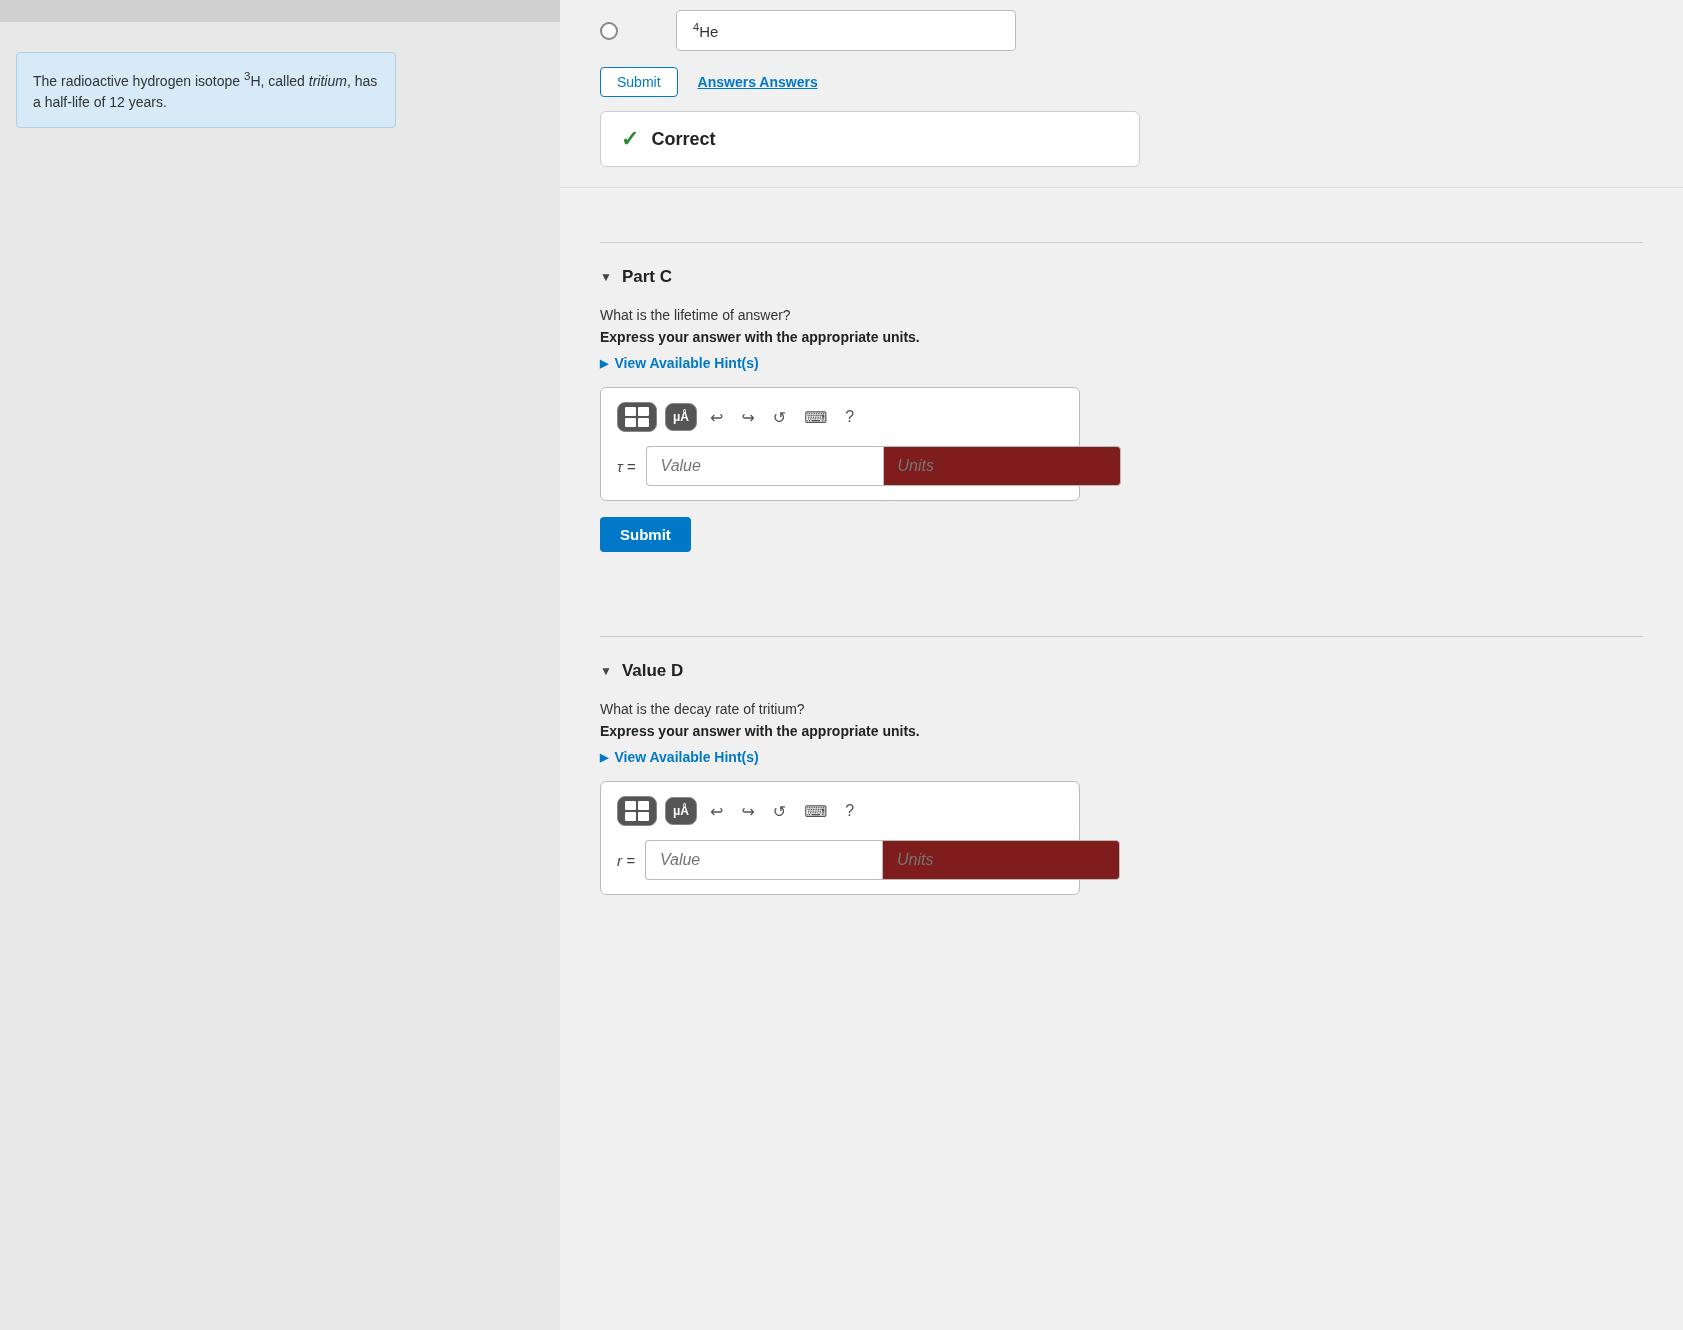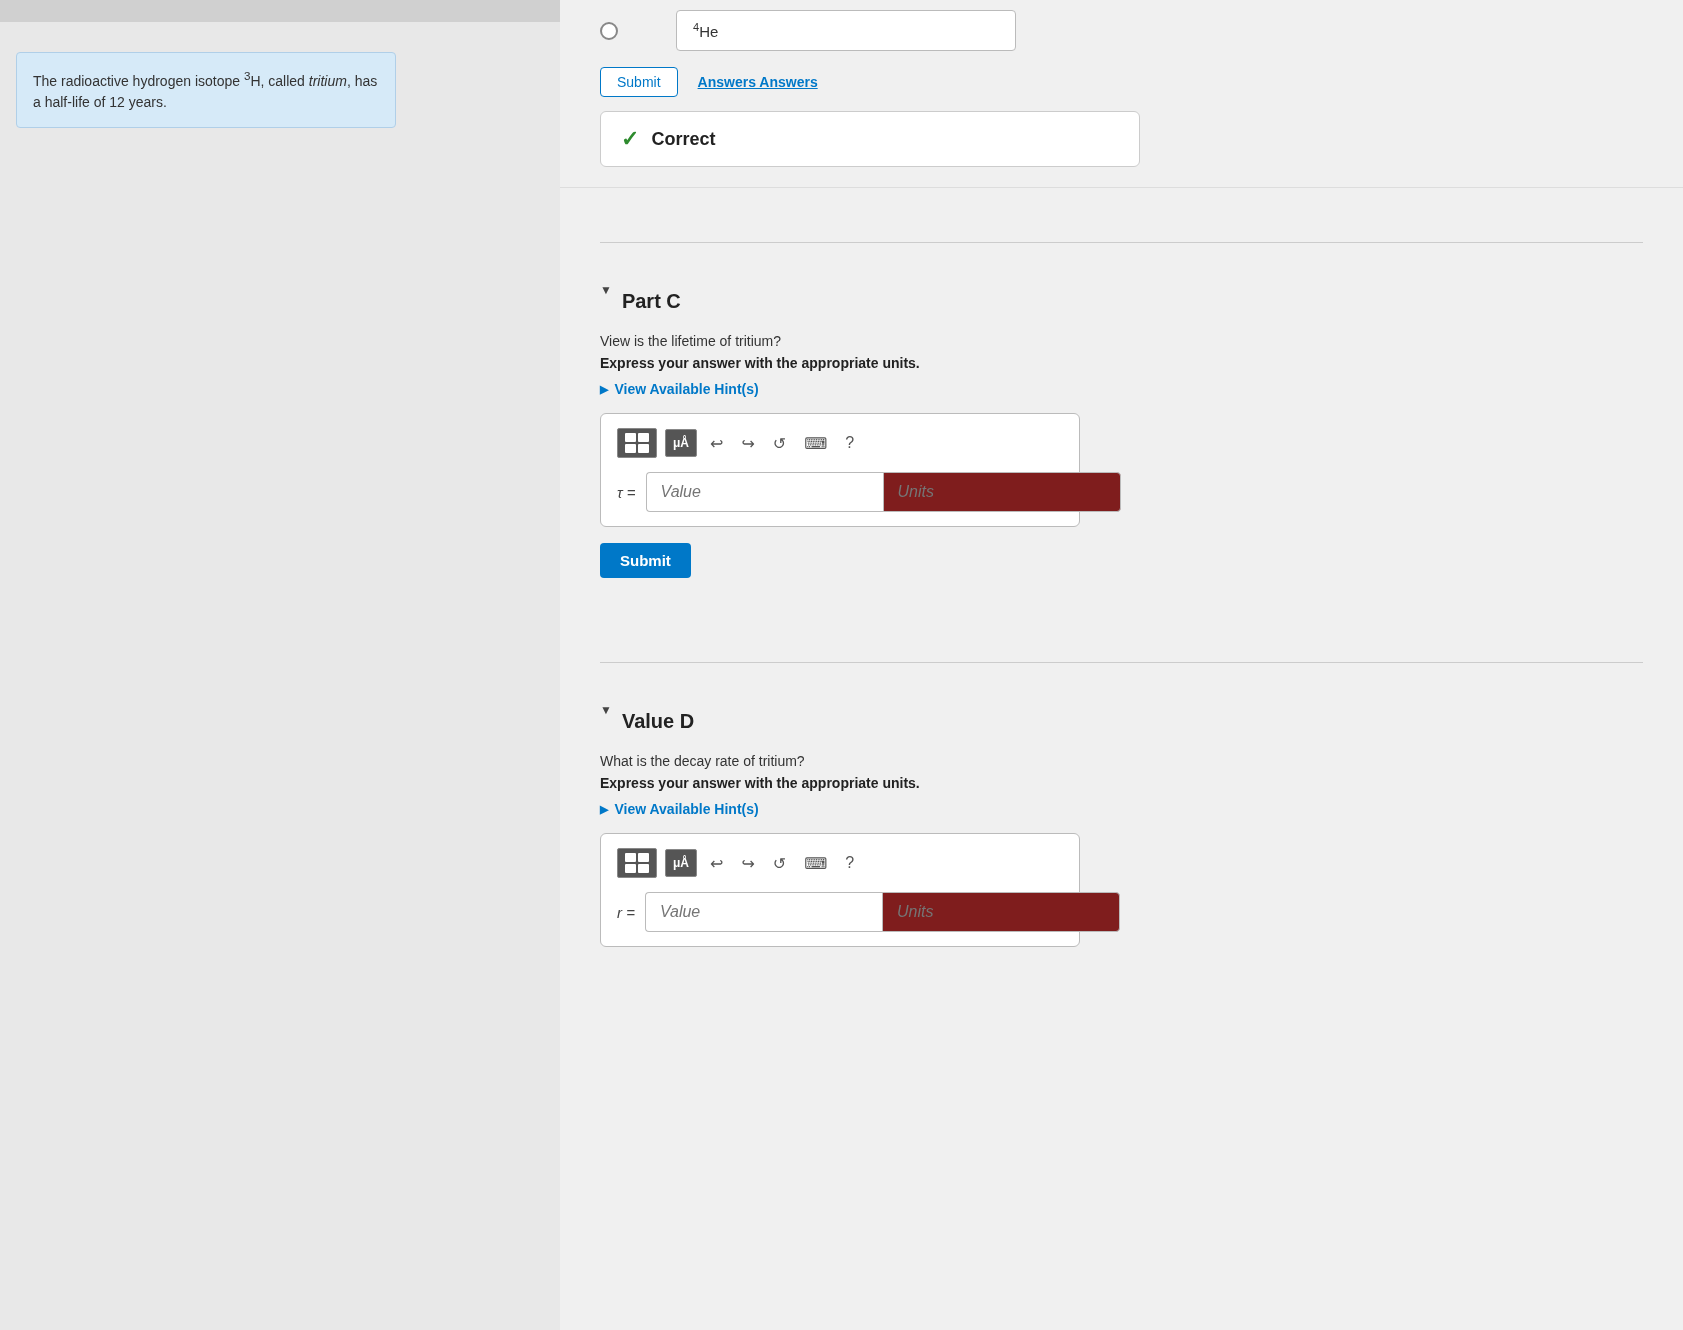--- a/index.html
+++ b/index.html
@@ -133,24 +133,23 @@
       margin-bottom: 20px;
       cursor: pointer;
     }
 
     .part-arrow {
       font-size: 12px;
       color: #444;
     }
 
     .part-title {
-      font-size: 20px;
+      font-size: 17px;
       font-weight: 700;
       color: #222;
-      margin-top: 23px;
     }
 
     .part-divider {
       border: none;
       border-top: 1px solid #ccc;
       margin: 0 0 24px 0;
     }
 
     .question-text {
       font-size: 14px;
@@ -195,21 +194,21 @@
 
     .toolbar-row {
       display: flex;
       align-items: center;
       gap: 8px;
       margin-bottom: 14px;
     }
 
     .toolbar-btn {
       border: 1px solid #888;
-      border-radius: 2px;
+      border-radius: 8px;
       background: #555;
       color: white;
       font-size: 13px;
       padding: 4px 7px;
       cursor: pointer;
       display: inline-flex;
       align-items: center;
       justify-content: center;
       min-width: 32px;
       min-height: 28px;
@@ -339,21 +338,21 @@
 
   <div class="section-gap"></div>
 
   <div class="part-section">
     <hr class="part-divider">
     <div class="part-header">
       <span class="part-arrow">▼</span>
       <span class="part-title">Part C</span>
     </div>
 
-    <p class="question-text">View is the lifetime of tritium?</p>
+    <p class="question-text">What is the lifetime of answer?</p>
     <p class="question-bold">Express your answer with the appropriate units.</p>
 
     <button class="hint-link">
       <span class="hint-arrow">▶</span>
       <span>View Available Hint(s)</span>
     </button>
 
     <div class="input-container">
       <div class="toolbar-row">
         <button class="toolbar-btn" title="Matrix/grid input">

